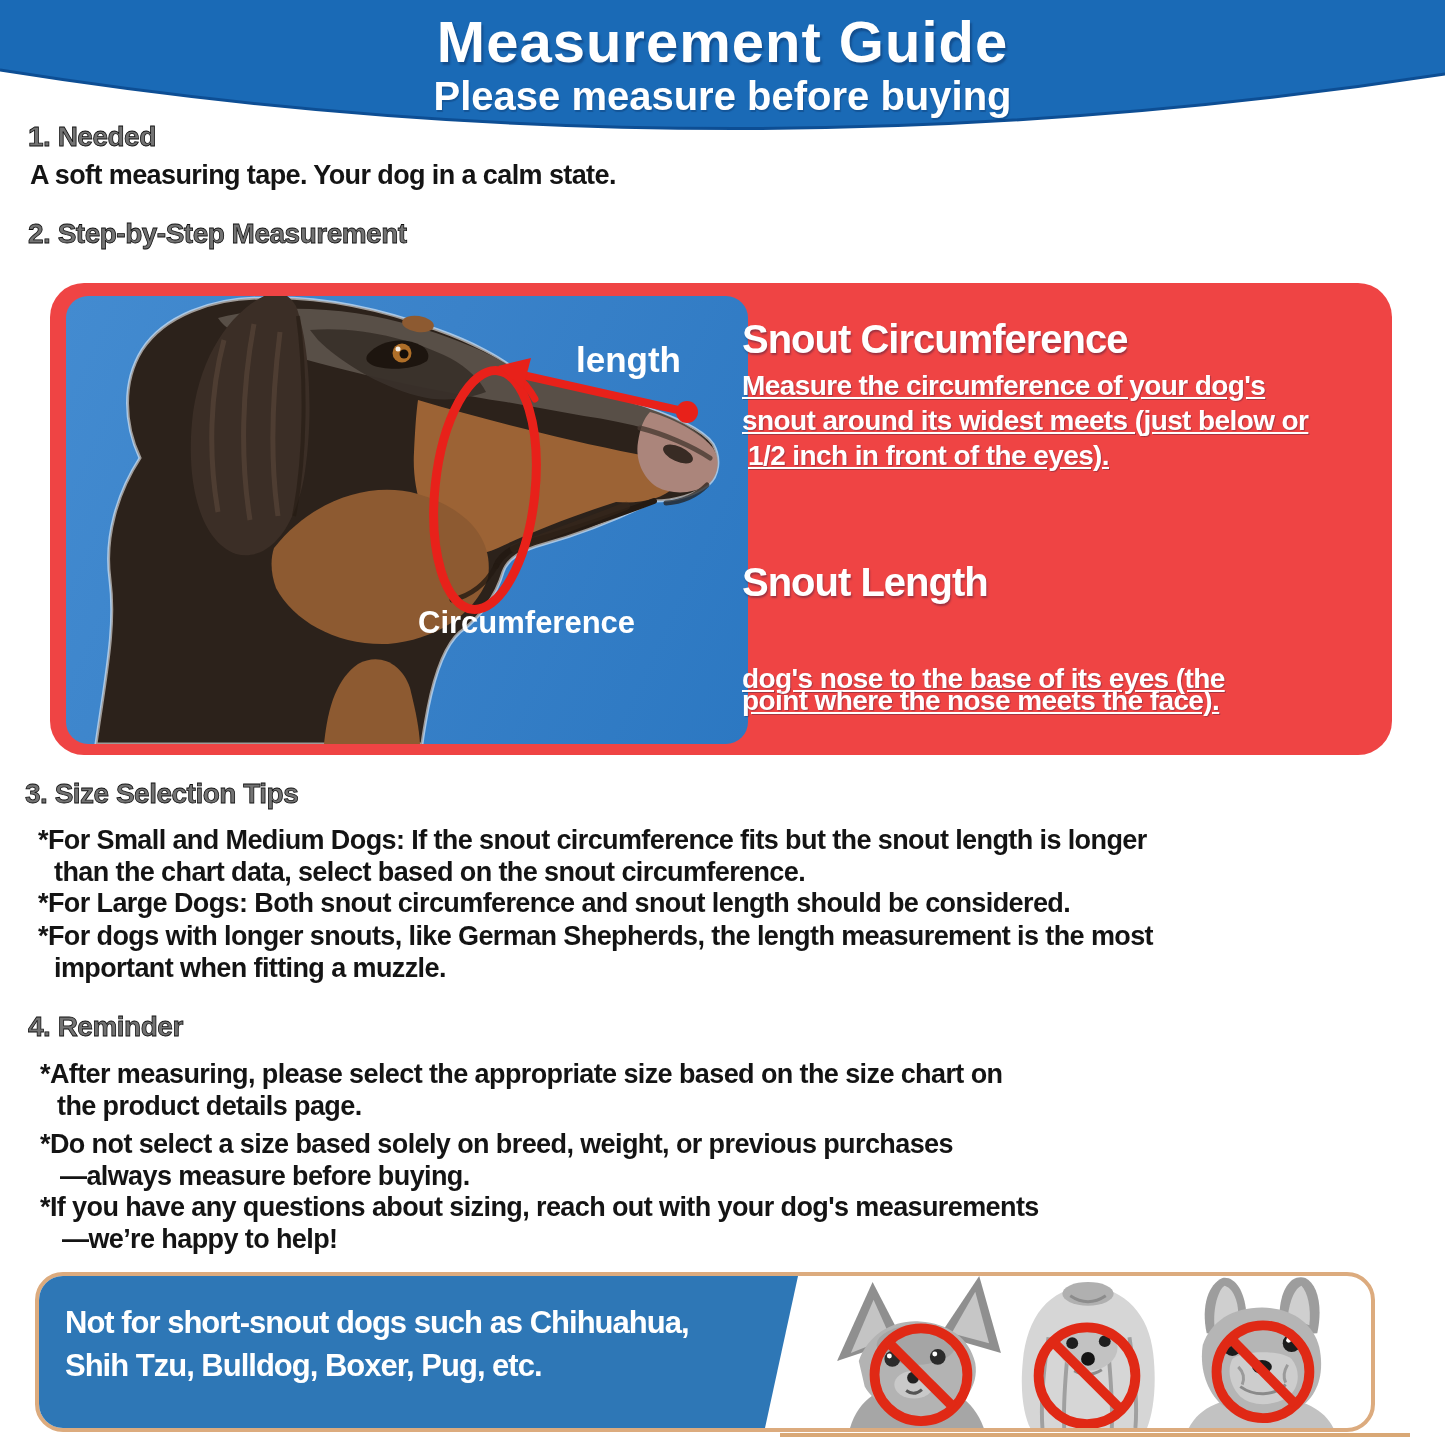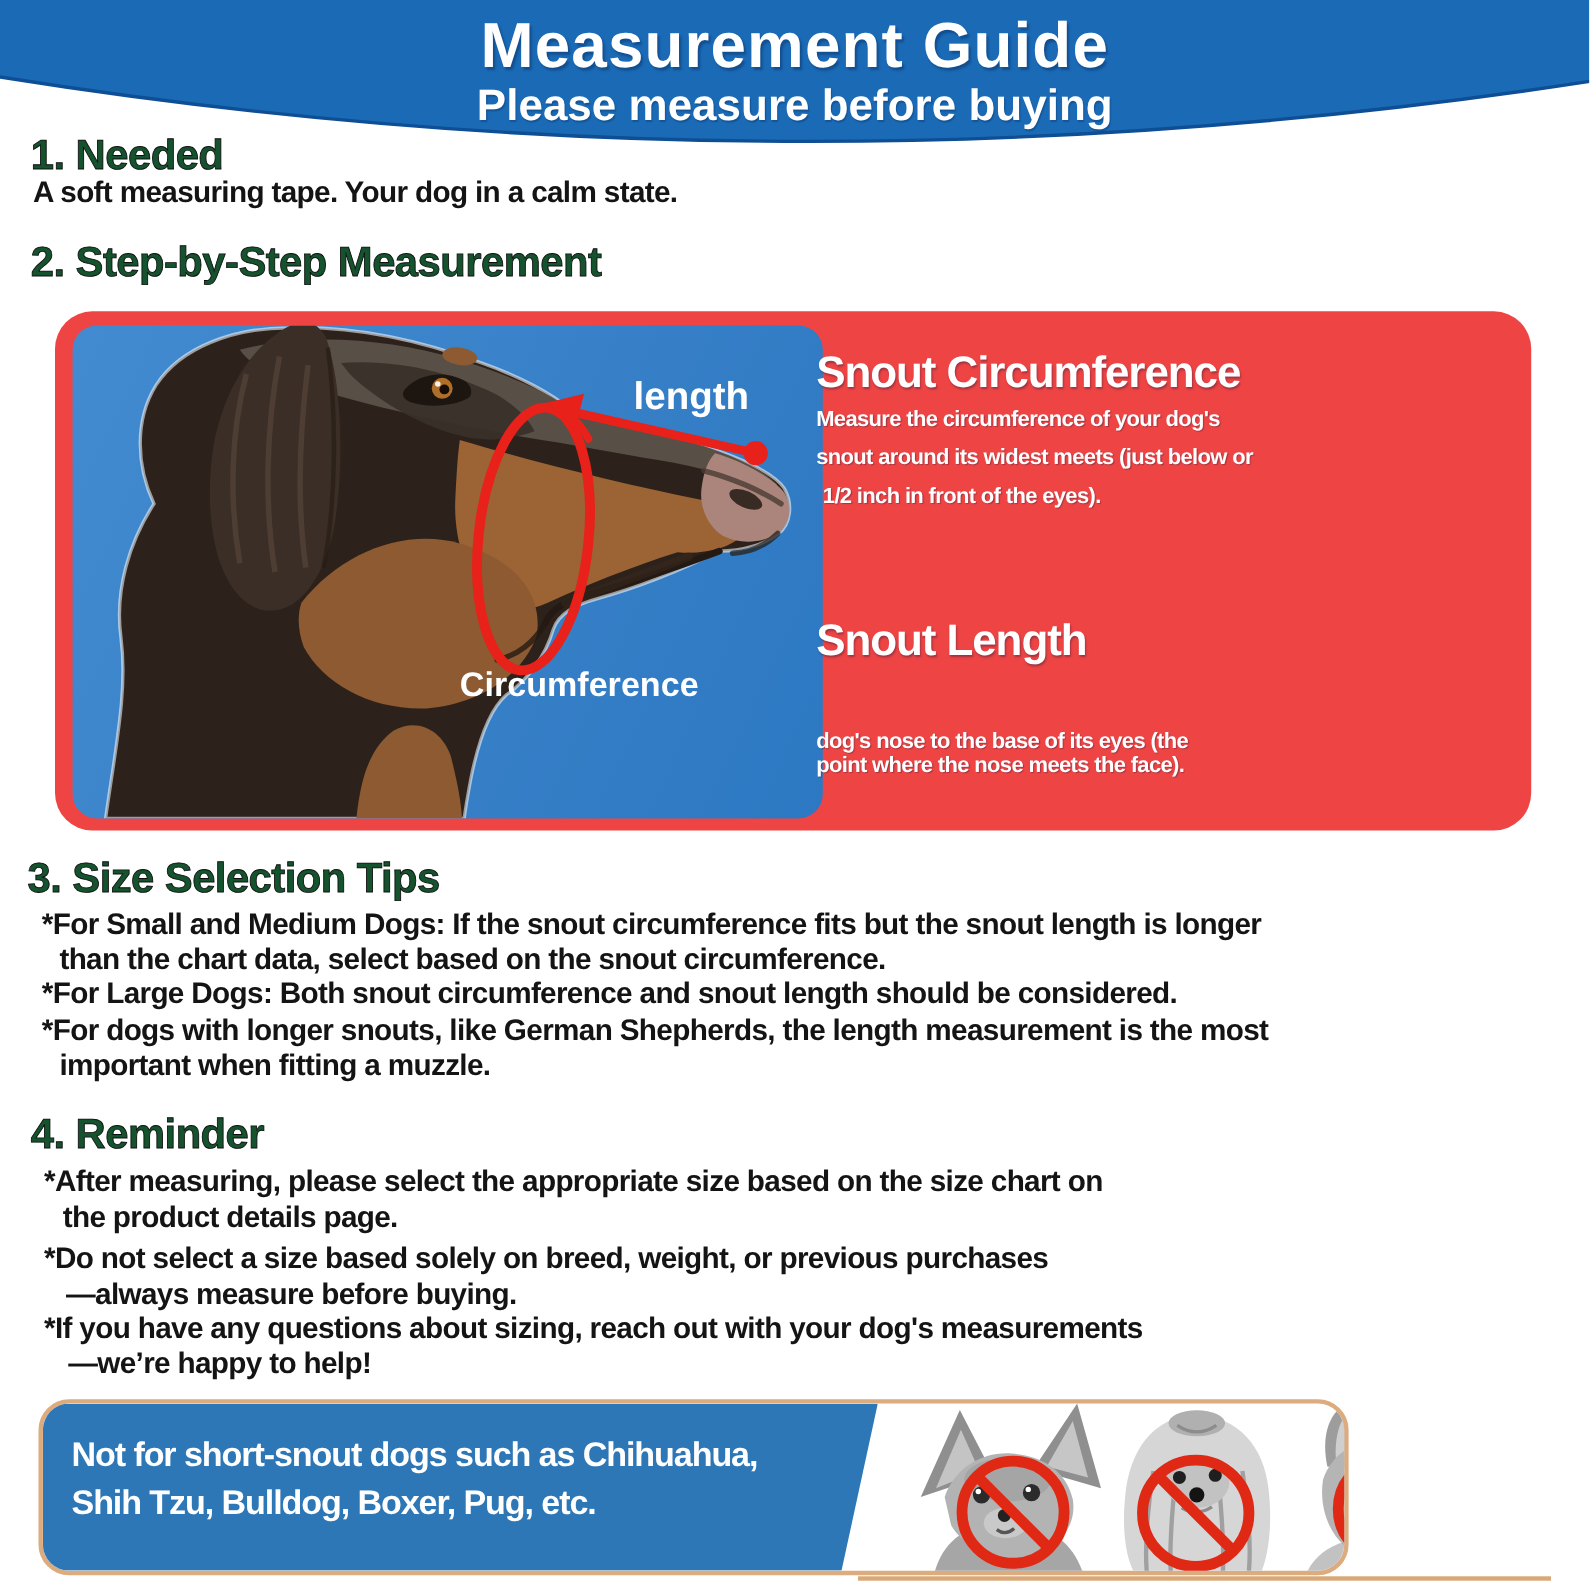--- a/index.html
+++ b/index.html
@@ -8,37 +8,37 @@
 
   
   #header-curve{position:absolute;left:0;top:0;width:1445px;height:230px;}
   .hdr-title{position:absolute;left:0;top:8px;width:1445px;text-align:center;color:#ffffff;
              font-size:58px;font-weight:bold;letter-spacing:1px;
              text-shadow:2px 3px 2px rgba(8,35,80,.38);}
   .hdr-sub{position:absolute;left:0;top:74px;width:1445px;text-align:center;color:#ffffff;
            font-size:40px;font-weight:bold;text-shadow:1px 2px 1px rgba(8,35,80,.3);}
 
   
-  .sec-heading{position:absolute;color:#14532d;font-size:38px;font-weight:bold;
+  .sec-heading{position:absolute;color:#737373;font-size:28px;font-weight:bold;
                letter-spacing:-0.5px;-webkit-text-stroke:0.8px #0e0e0e;white-space:nowrap;}
   .body-text{position:absolute;color:#141414;font-size:27px;font-weight:bold;
              letter-spacing:-0.6px;white-space:nowrap;}
 
   
   #steps-box{position:absolute;left:50px;top:283px;width:1342px;height:472px;
              background:#ef4444;border-radius:34px;}
   #dog-panel{position:absolute;left:16px;top:13px;width:682px;height:448px;border-radius:22px;
              overflow:hidden;background:linear-gradient(115deg,#438bd0 0%,#3a82c9 45%,#2c78c2 100%);}
   .box-heading{position:absolute;color:#ffffff;font-size:40px;font-weight:bold;letter-spacing:-1px;
                white-space:nowrap;text-shadow:1px 2px 2px rgba(0,20,60,.35);}
-  .box-line{position:absolute;color:#ffffff;font-size:20px;font-weight:bold;letter-spacing:-0.6px;
-            white-space:nowrap;text-shadow:1px 1px 1px rgba(0,20,60,.3);}
-
-  
-  #footer-box{position:absolute;left:35px;top:1272px;width:1191px;height:160px;background:#ffffff;
+  .box-line{position:absolute;color:#ffffff;font-size:28px;font-weight:bold;letter-spacing:-0.6px;
+            white-space:nowrap;text-shadow:1px 1px 1px rgba(0,20,60,.3);text-decoration:underline;}
+
+  
+  #footer-box{position:absolute;left:35px;top:1272px;width:1340px;height:160px;background:#ffffff;
               border:4px solid #dcab7e;border-radius:28px;overflow:hidden;box-sizing:border-box;}
   #footer-blue{position:absolute;left:0;top:0;width:1365px;height:152px;background:#2e77b6;
                clip-path:polygon(0 0,759px 0,726px 100%,0 100%);}
   .note-line{position:absolute;color:#ffffff;font-size:31px;font-weight:bold;letter-spacing:-1px;
              white-space:nowrap;line-height:43px;}
   .dog-photo{position:absolute;}
   #bottom-edge-line{position:absolute;left:780px;top:1433px;width:630px;height:4px;background:#d9a876;}
 
   svg text{font-family:"Liberation Sans",sans-serif;}
 </style>

